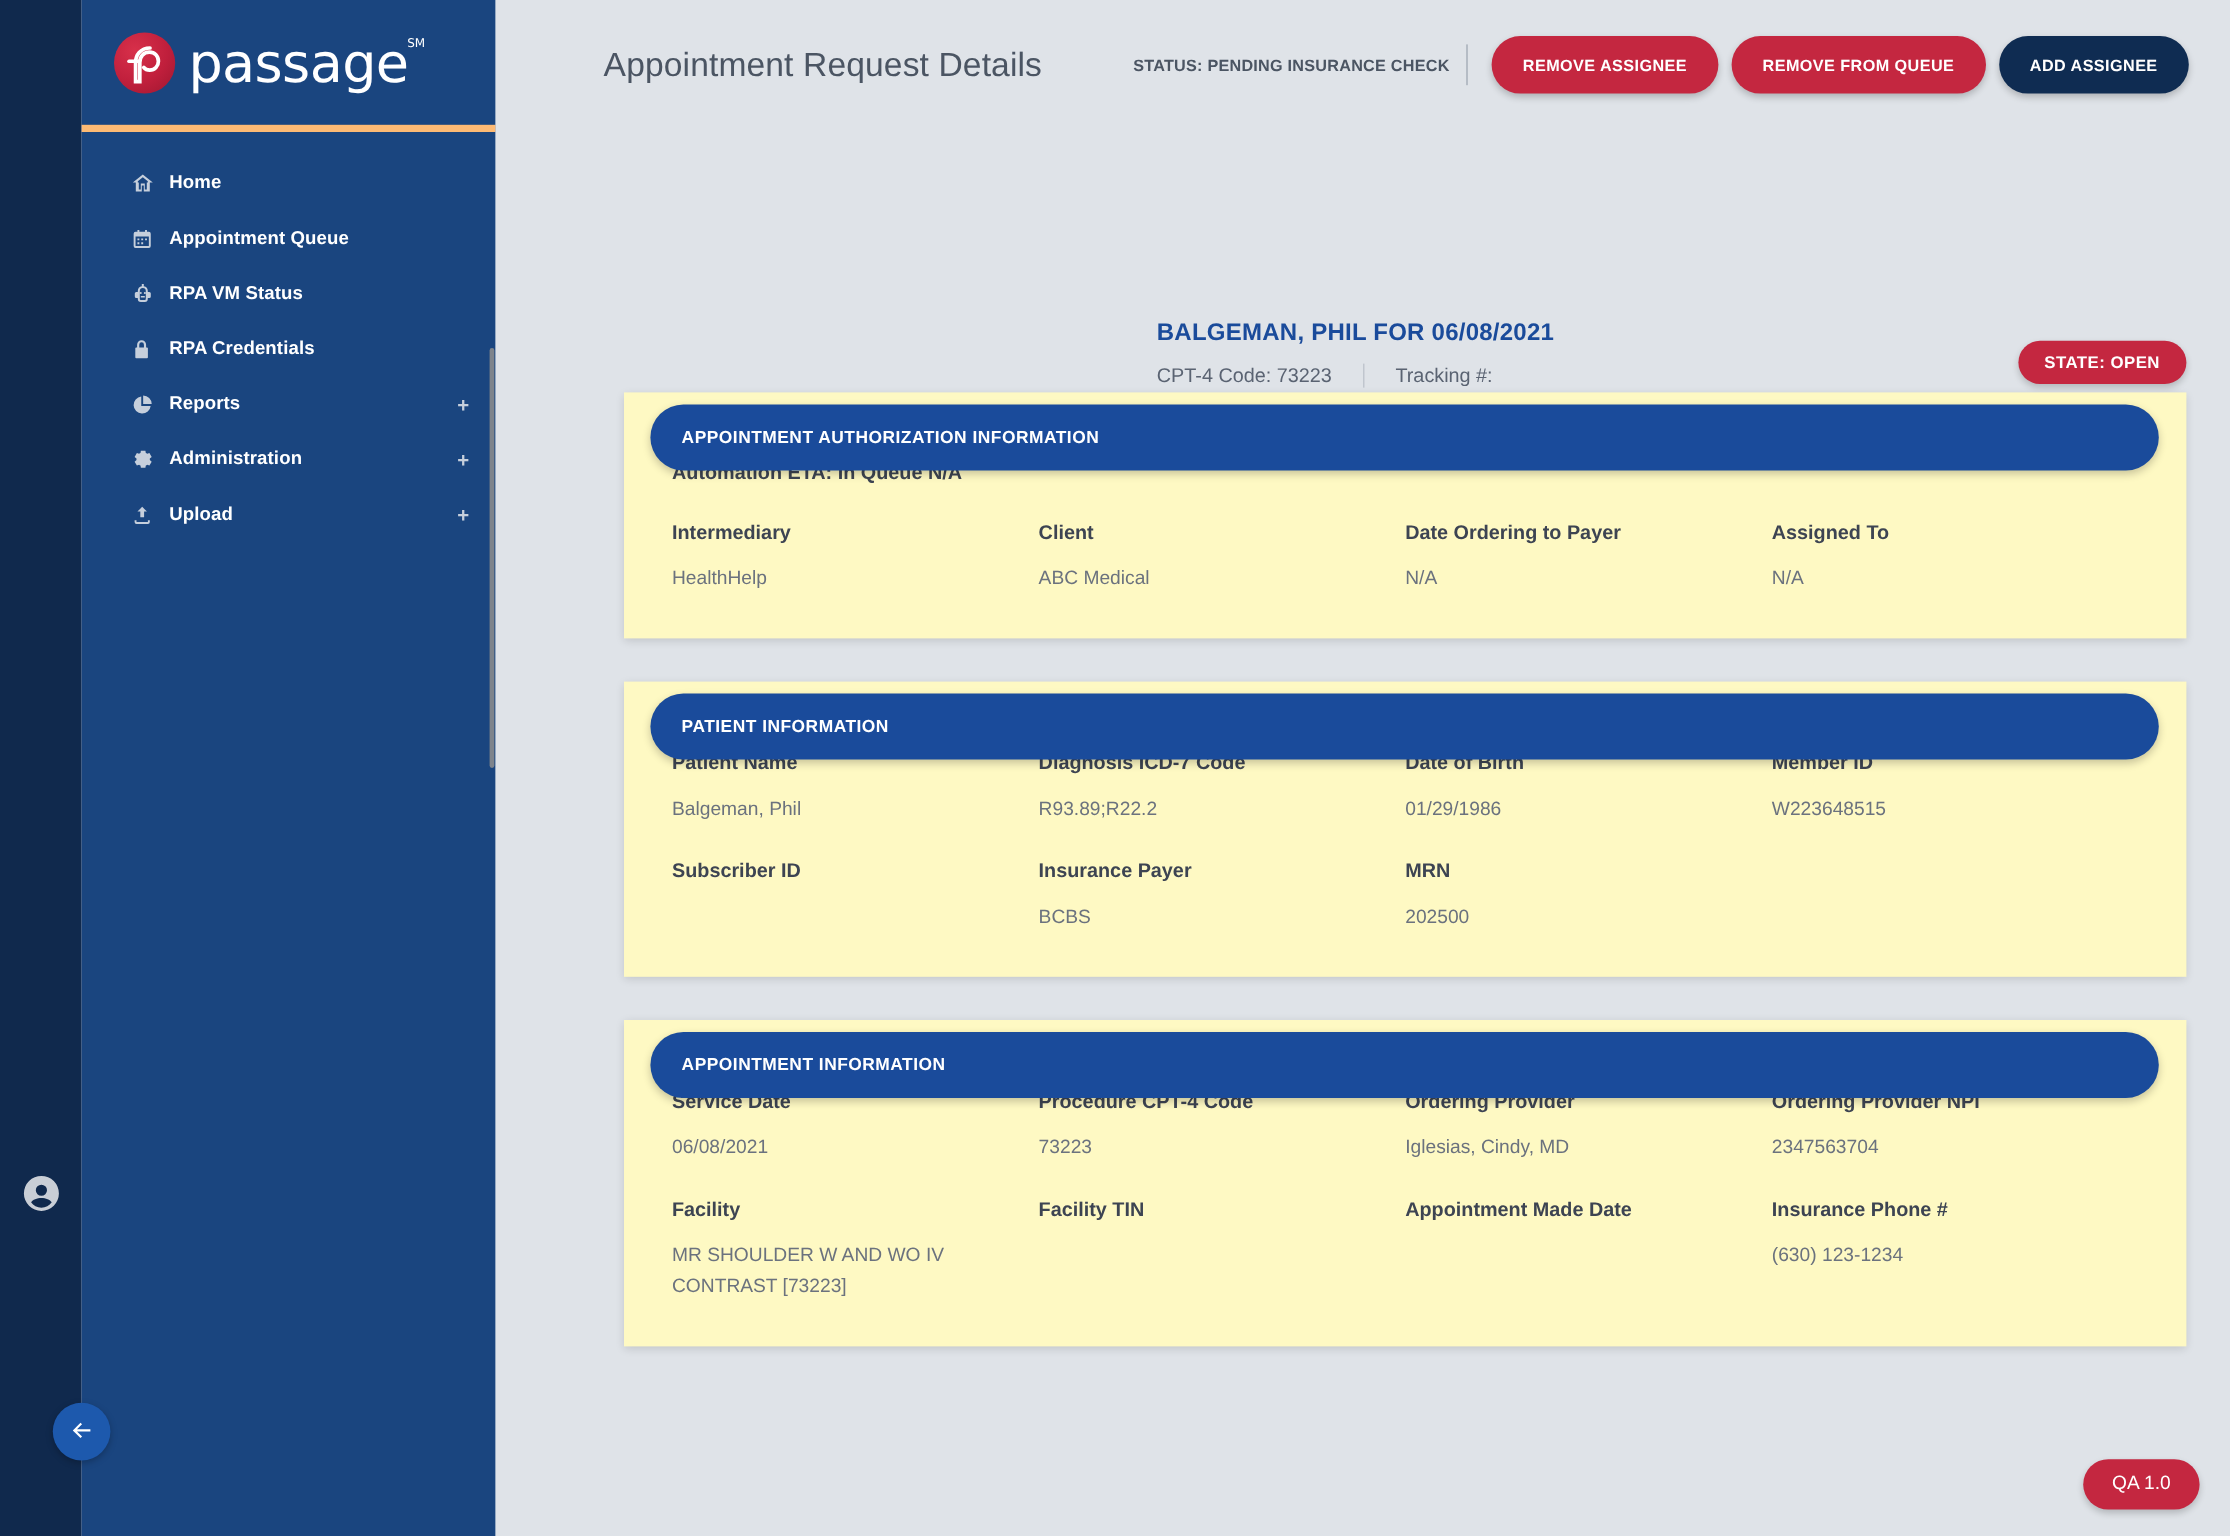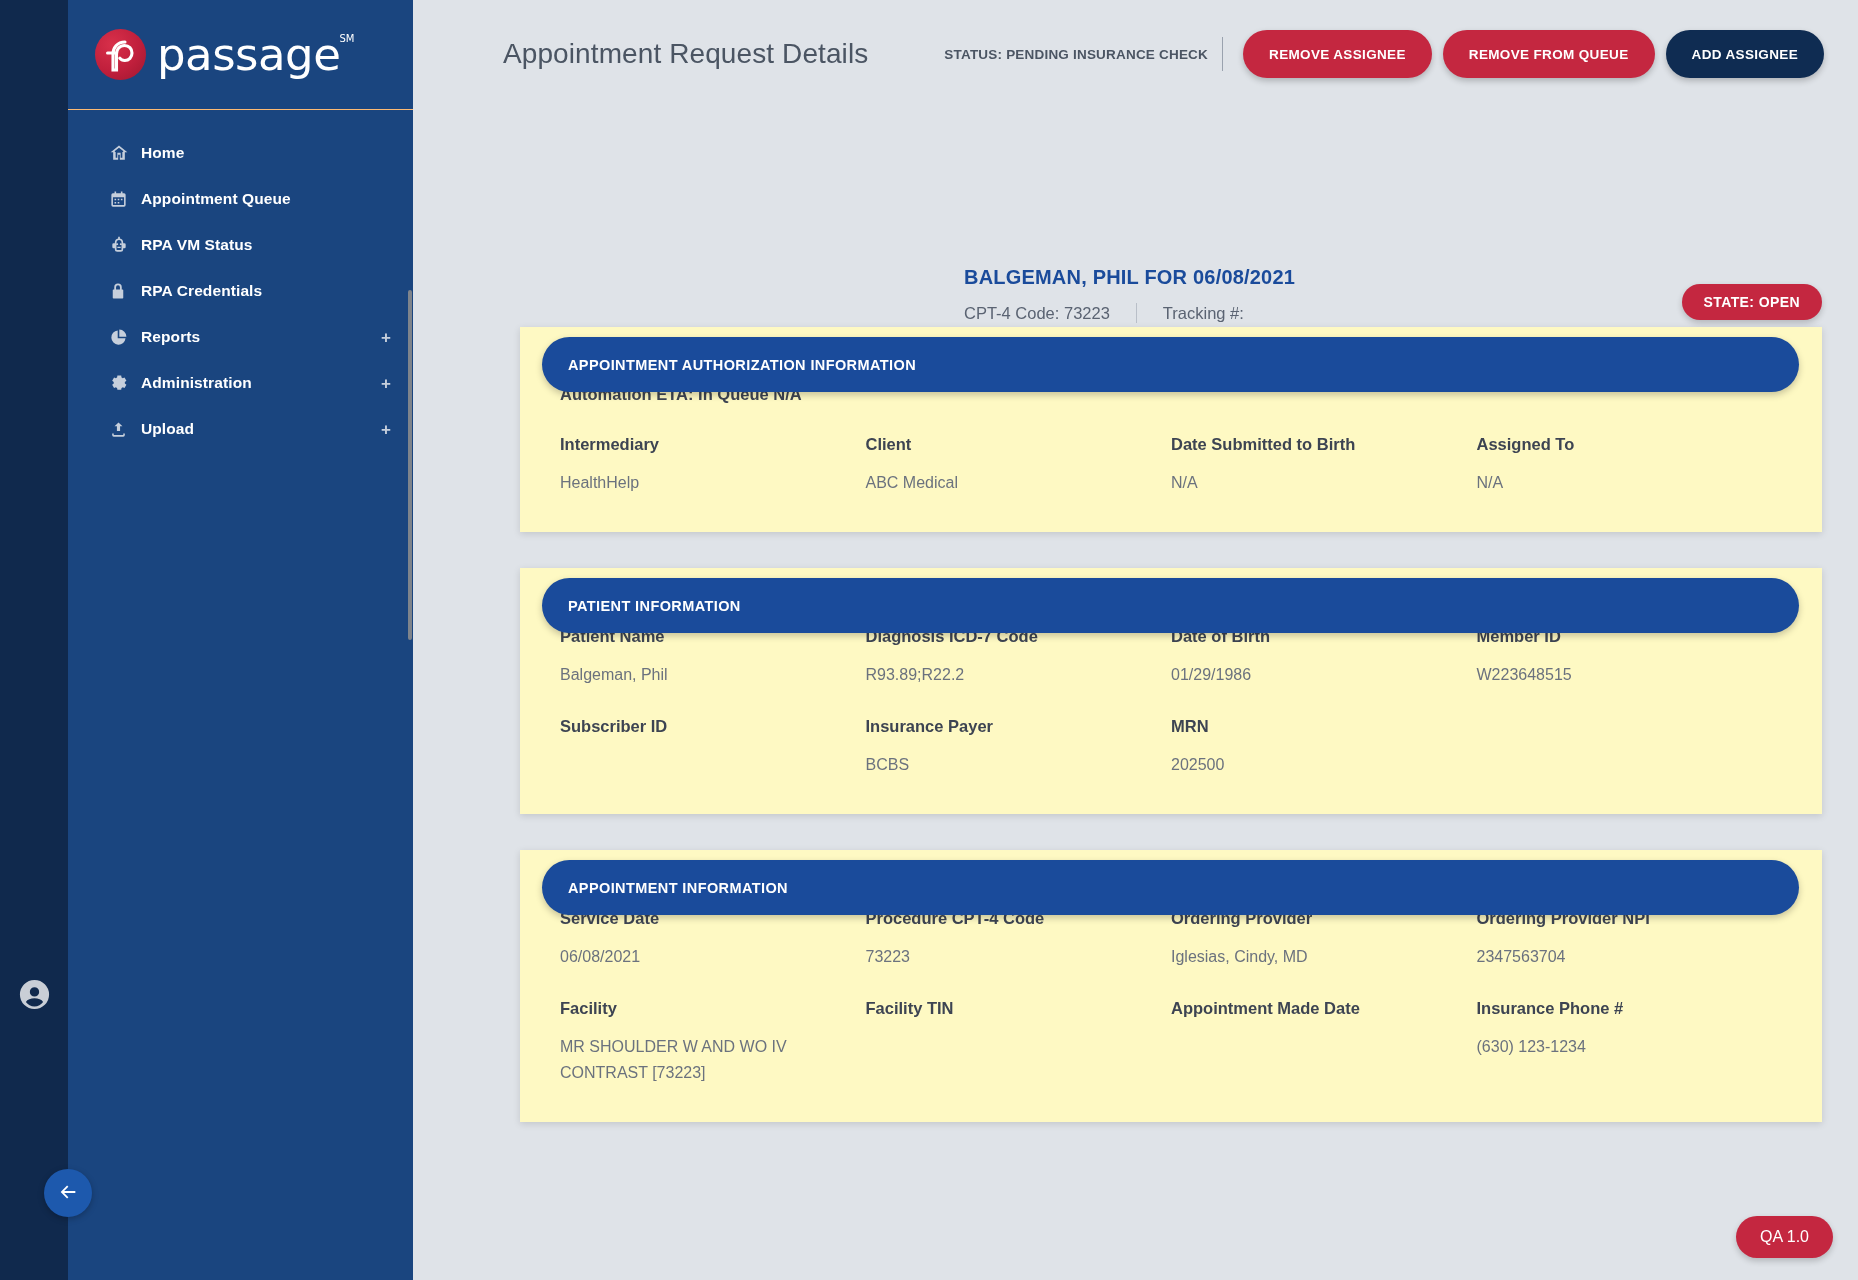--- a/index.html
+++ b/index.html
@@ -29,21 +29,21 @@
   .sidebar {
     width: 345px; flex: 0 0 345px; height: 1280px;
     background: #1a457f;
     position: relative;
     display: flex; flex-direction: column;
   }
   .logo-wrap {
     height: 110px;
     display: flex; align-items: center;
     padding-left: 27px;
-    border-bottom: 1px solid #fdba74;
+    border-bottom: 6px solid #fdba74;
   }
   .logo { display: flex; align-items: center; gap: 11px; }
   .logo-mark {
     width: 51px; height: 51px; border-radius: 50%;
     background: radial-gradient(circle at 34% 30%, #d8304a 0%, #c01f3c 55%, #9e1730 100%);
     position: relative; flex: 0 0 51px;
   }
   .logo-mark svg { position: absolute; left: 0; top: 0; }
   .logo-text {
     color: #ffffff; font-size: 45px; font-weight: 400;
@@ -354,21 +354,21 @@
           <div class="field-row">
             <div class="field">
               <div class="field-label">Intermediary</div>
               <div class="field-value">HealthHelp</div>
             </div>
             <div class="field">
               <div class="field-label">Client</div>
               <div class="field-value">ABC Medical</div>
             </div>
             <div class="field">
-              <div class="field-label">Date Submitted to Birth</div>
+              <div class="field-label">Date Ordering to Payer</div>
               <div class="field-value">N/A</div>
             </div>
             <div class="field">
               <div class="field-label">Assigned To</div>
               <div class="field-value">N/A</div>
             </div>
           </div>
         </div>
       </div>
 

